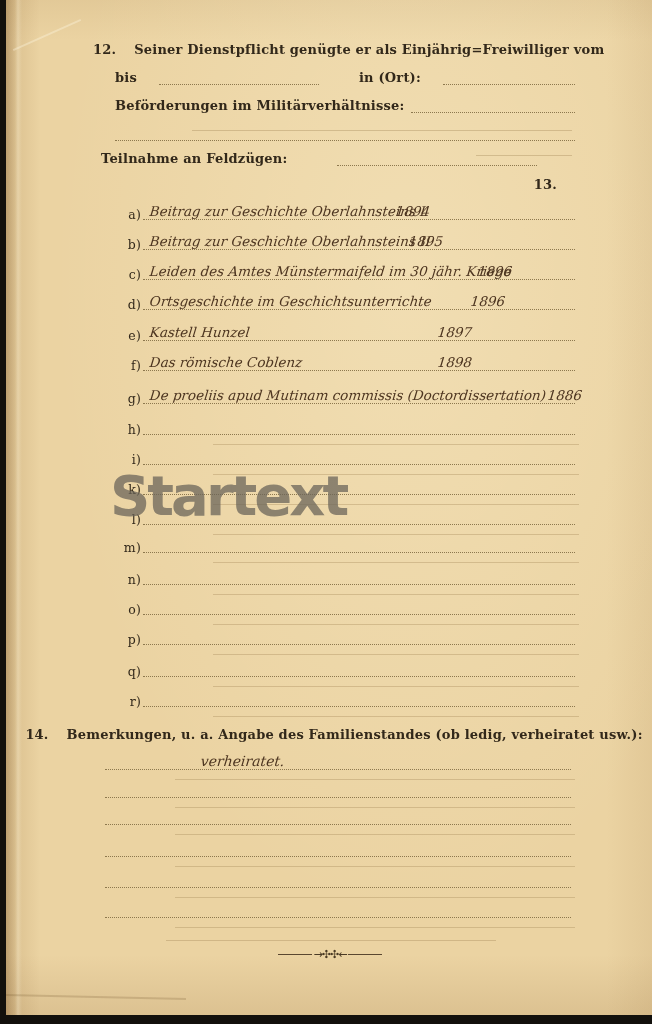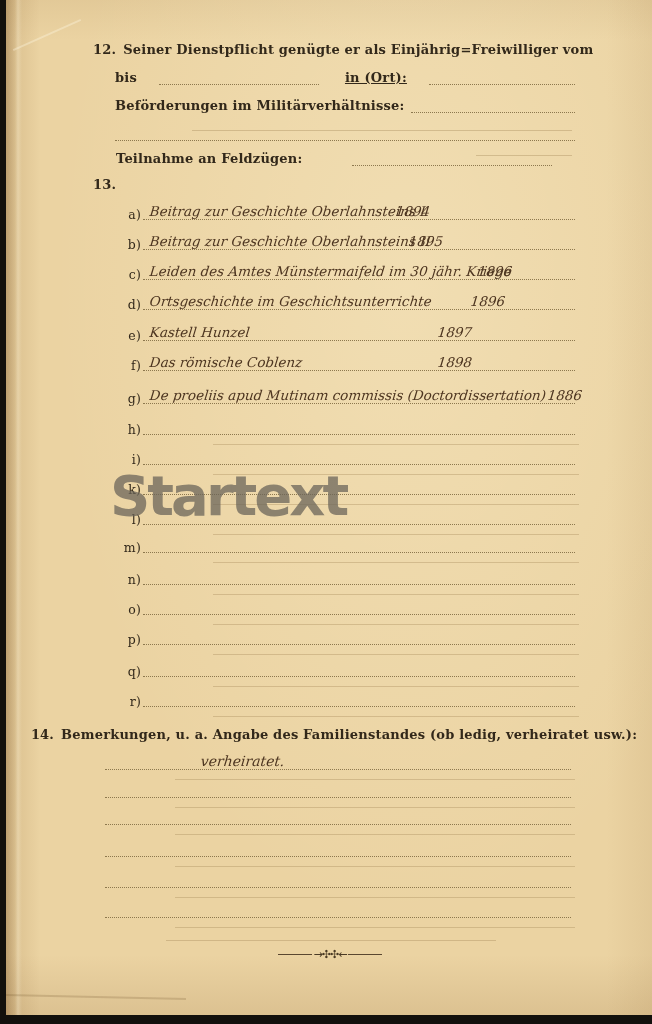--- a/index.html
+++ b/index.html
@@ -30,21 +30,21 @@
     position:absolute;left:0;top:996px;width:180px;height:2px;
     background:rgba(115,85,45,0.22);transform:rotate(1.2deg);
   }
   .row{position:absolute;height:18px;}
   .print{
     font-family:"DejaVu Serif", serif;
     font-size:13px;font-weight:700;color:#32281a;
     letter-spacing:0.2px;white-space:nowrap;
   }
   .flexrow{display:flex;align-items:flex-end;}
-  .num{margin-right:7px;}
+  .num{margin-right:18px;}
   .fill{flex:1 1 auto;border-bottom:1px dotted #8d784e;height:15px;margin-left:6px;}
   .seg{flex:0 0 auto;border-bottom:1px dotted #8d784e;height:15px;margin-left:6px;}
   .entry{left:109px;width:460px;}
   .entry .letter{
     position:absolute;left:0;bottom:-2px;width:26px;text-align:right;
     font-weight:400;font-size:12.5px;
   }
   .entry .line, .plain .line{
     position:absolute;left:28px;right:0;bottom:0;
     border-bottom:1px dotted #8d784e;
@@ -89,36 +89,36 @@
   <div class="crease-bottom"></div>
 
   <div class="row flexrow" style="left:87px;top:39px;width:482px;">
     <span class="print num">12.</span>
     <span class="print">Seiner Dienstpflicht genügte er als Einjährig=Freiwilliger vom</span>
     <span class="fill"></span>
   </div>
   <div class="row flexrow" style="left:109px;top:67px;width:460px;gap:16px;">
     <span class="print">bis</span>
     <span class="seg" style="width:160px;"></span>
-    <span class="print" style="margin-left:10px;text-decoration:underline;">in (Ort):</span>
+    <span class="print" style="margin-left:24px;">in (Ort):</span>
     <span class="fill"></span>
   </div>
   <div class="row flexrow ghost12" style="left:109px;top:95px;width:460px;">
     <span class="print">Beförderungen im Militärverhältnisse:</span>
     <span class="fill"></span>
   </div>
   <div class="row plain" style="left:109px;top:123px;width:460px;">
     <i class="line"></i>
   </div>
-  <div class="row flexrow" style="left:110px;top:148px;width:436px;gap:44px;">
+  <div class="row flexrow" style="left:95px;top:148px;width:436px;gap:44px;">
     <span class="print">Teilnahme an Feldzügen:</span>
     <span class="fill"></span>
   </div>
 
-  <div class="row flexrow" style="left:87px;top:174px;width:482px;">
+  <div class="row flexrow" style="left:87px;top:174px;width:482px;justify-content:flex-end;">
     <span class="print num">13.</span>
   </div>
 
   <div class="row entry" style="top:202px;">
     <span class="print letter">a)</span>
     <span class="hand">Beitrag zur Geschichte Oberlahnsteins I</span>
     <span class="hand year" style="left:280px;">1894</span>
     <i class="line"></i>
   </div>
   <div class="row entry" style="top:232px;">

